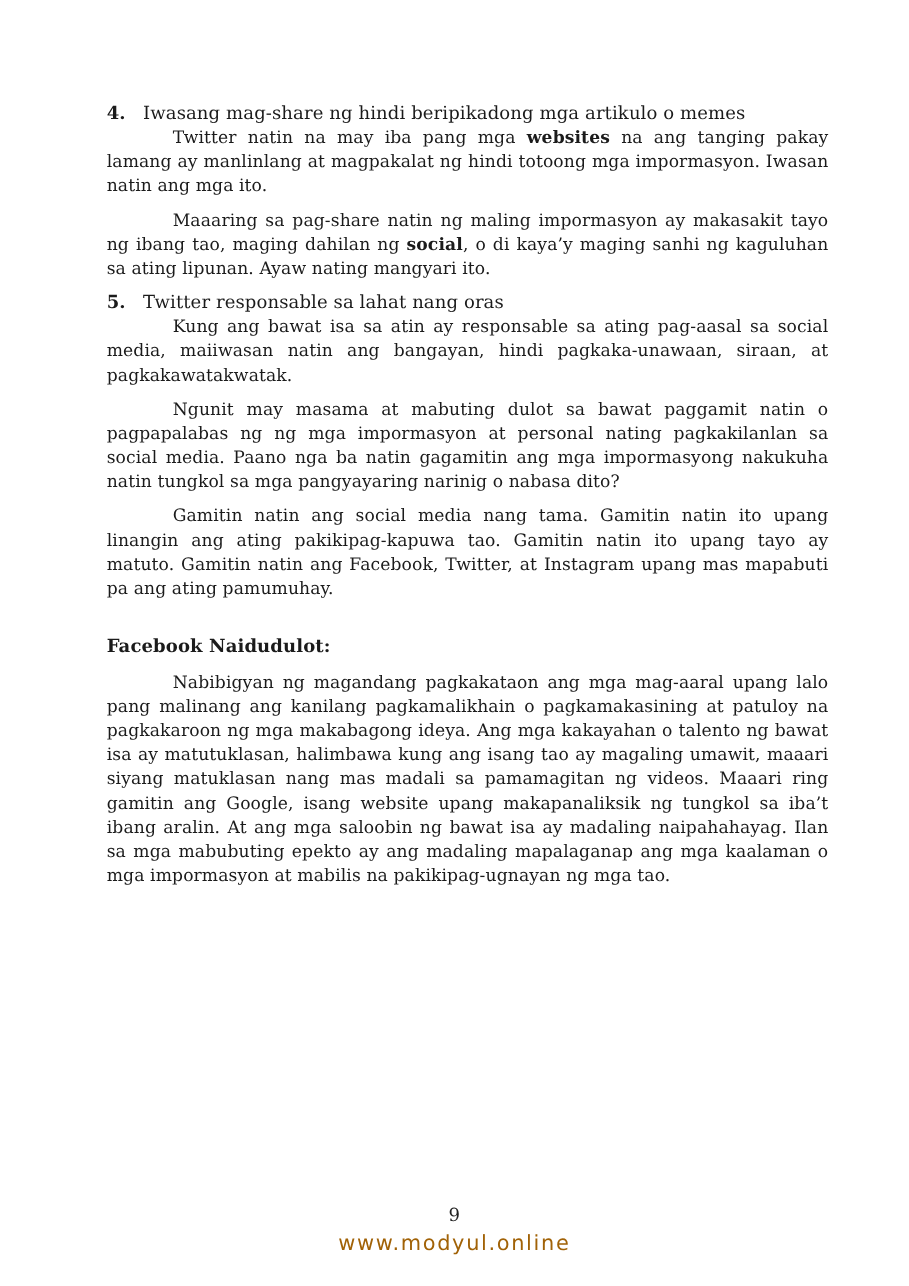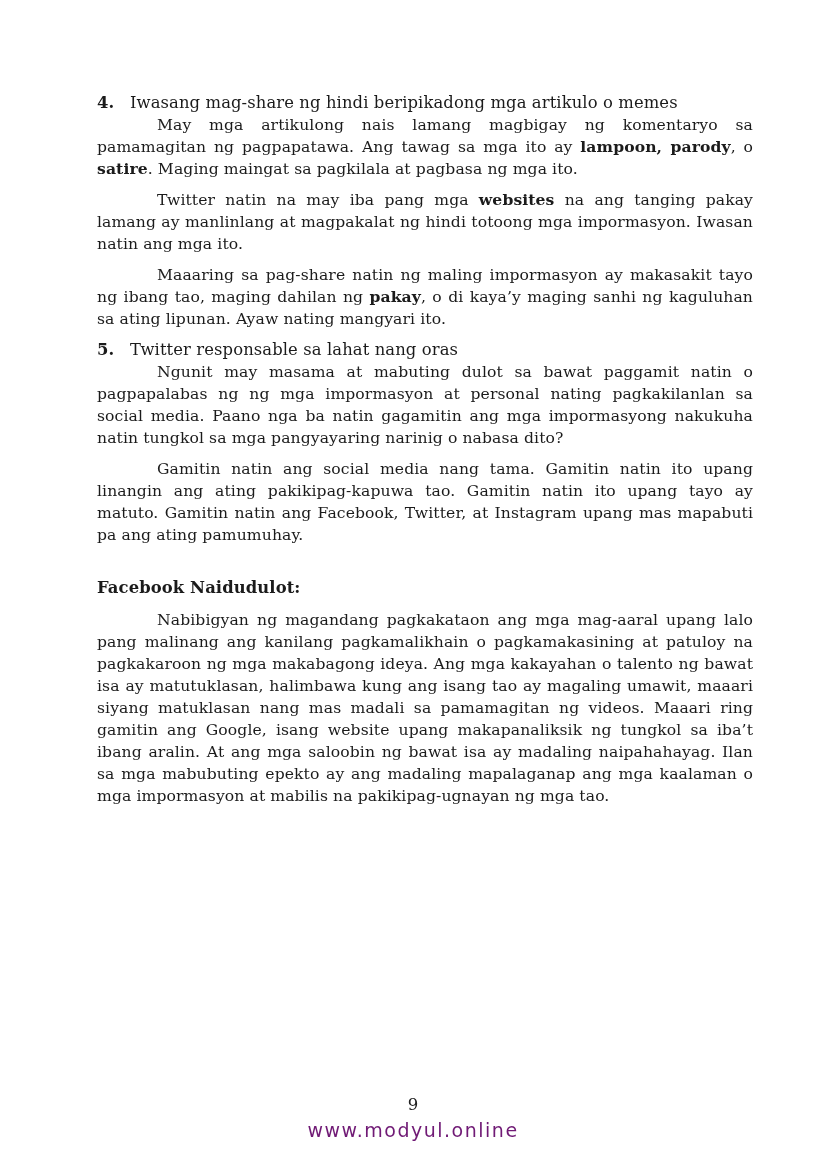--- a/index.html
+++ b/index.html
@@ -59,46 +59,46 @@
   .watermark {
     position: absolute;
     left: 0;
     right: 0;
     top: 1118px;
     text-align: center;
     font-family: "DejaVu Sans", "Liberation Sans", sans-serif;
     font-size: 19px;
     line-height: 24px;
     letter-spacing: 1.5px;
-    color: #701a75;
+    color: #a16207;
   }
 </style>
 </head>
 <body>
 
 <div class="page">
   <div class="content">
 
     <div class="item-head">
       <span class="item-num">4.</span>
       <h3 class="item-title">Iwasang mag-share ng hindi beripikadong mga artikulo o memes</h3>
     </div>
 
 
-    <p class="body"><span>May mga artikulong nais lamang magbigay ng komentaryo sa pamamagitan ng pagpapatawa. Ang tawag sa mga ito ay </span><b>lampoon, parody</b><span>, o </span><b>satire</b><span>. Maging maingat sa pagkilala at pagbasa ng mga ito.</span></p>
 
     <p class="body"><span>Twitter natin na may iba pang mga </span><b>websites</b><span> na ang tanging pakay lamang ay manlinlang at magpakalat ng hindi totoong mga impormasyon. Iwasan natin ang mga ito.</span></p>
 
-    <p class="body"><span>Maaaring sa pag-share natin ng maling impormasyon ay makasakit tayo ng ibang tao, maging dahilan ng </span><b>pakay</b><span>, o di kaya’y maging sanhi ng kaguluhan sa ating lipunan. Ayaw nating mangyari ito.</span></p>
+    <p class="body"><span>Maaaring sa pag-share natin ng maling impormasyon ay makasakit tayo ng ibang tao, maging dahilan ng </span><b>social</b><span>, o di kaya’y maging sanhi ng kaguluhan sa ating lipunan. Ayaw nating mangyari ito.</span></p>
 
     <div class="item-head">
       <span class="item-num">5.</span>
       <h3 class="item-title">Twitter responsable sa lahat nang oras</h3>
     </div>
 
+    <p class="body">Kung ang bawat isa sa atin ay responsable sa ating pag-aasal sa social media, maiiwasan natin ang bangayan, hindi pagkaka-unawaan, siraan, at pagkakawatakwatak.</p>
     <p class="body">Ngunit may masama at mabuting dulot sa bawat paggamit natin o pagpapalabas ng ng mga impormasyon at personal nating pagkakilanlan sa social media. Paano nga ba natin gagamitin ang mga impormasyong nakukuha natin tungkol sa mga pangyayaring narinig o nabasa dito?</p>
     <p class="body">Gamitin natin ang social media nang tama. Gamitin natin ito upang linangin ang ating pakikipag-kapuwa tao. Gamitin natin ito upang tayo ay matuto. Gamitin natin ang Facebook, Twitter, at Instagram upang mas mapabuti pa ang ating pamumuhay.</p>
 
     <h3 class="sub-head">Facebook Naidudulot:</h3>
 
     <p class="body">Nabibigyan ng magandang pagkakataon ang mga mag-aaral upang lalo pang malinang ang kanilang pagkamalikhain o pagkamakasining at patuloy na pagkakaroon ng mga makabagong ideya. Ang mga kakayahan o talento ng bawat isa ay matutuklasan, halimbawa kung ang isang tao ay magaling umawit, maaari siyang matuklasan nang mas madali sa pamamagitan ng videos. Maaari ring gamitin ang Google, isang website upang makapanaliksik ng tungkol sa iba’t ibang aralin. At ang mga saloobin ng bawat isa ay madaling naipahahayag. Ilan sa mga mabubuting epekto ay ang madaling mapalaganap ang mga kaalaman o mga impormasyon at mabilis na pakikipag-ugnayan ng mga tao.</p>
 
   </div>
 
   <div class="page-number">9</div>

